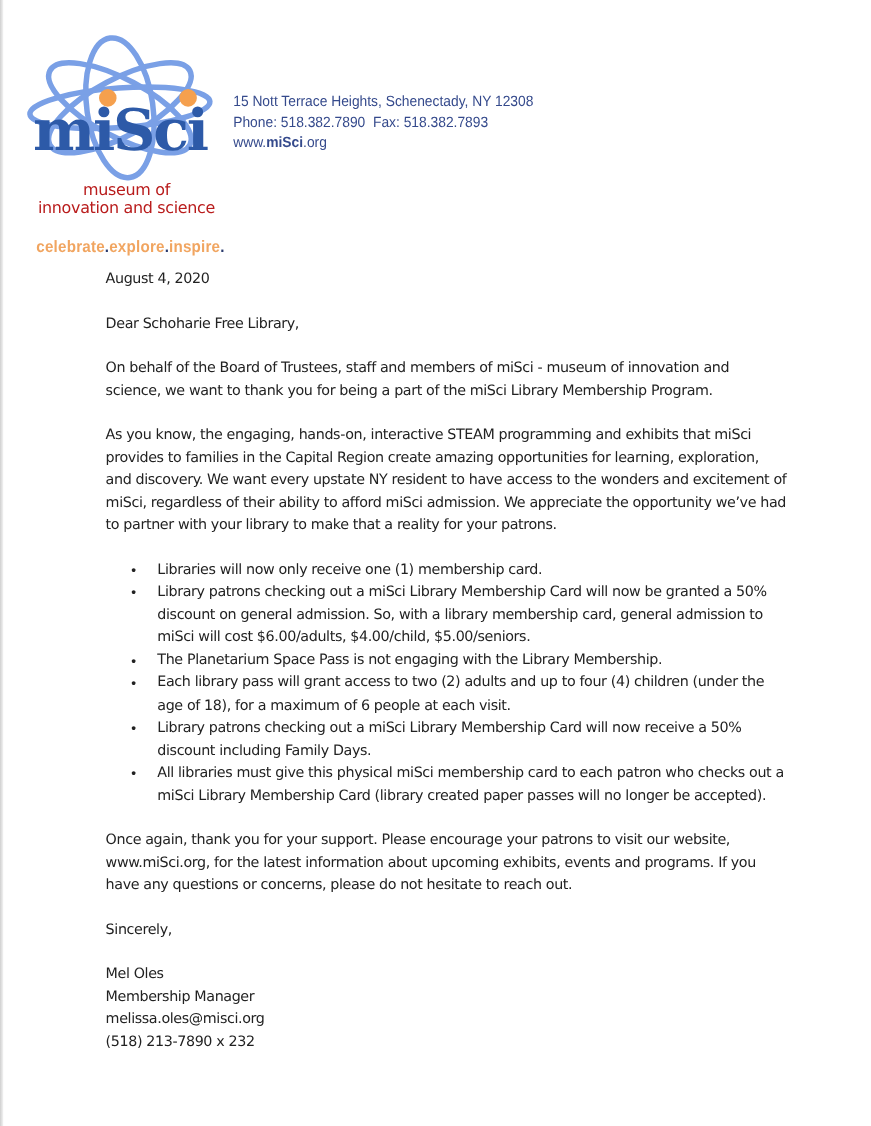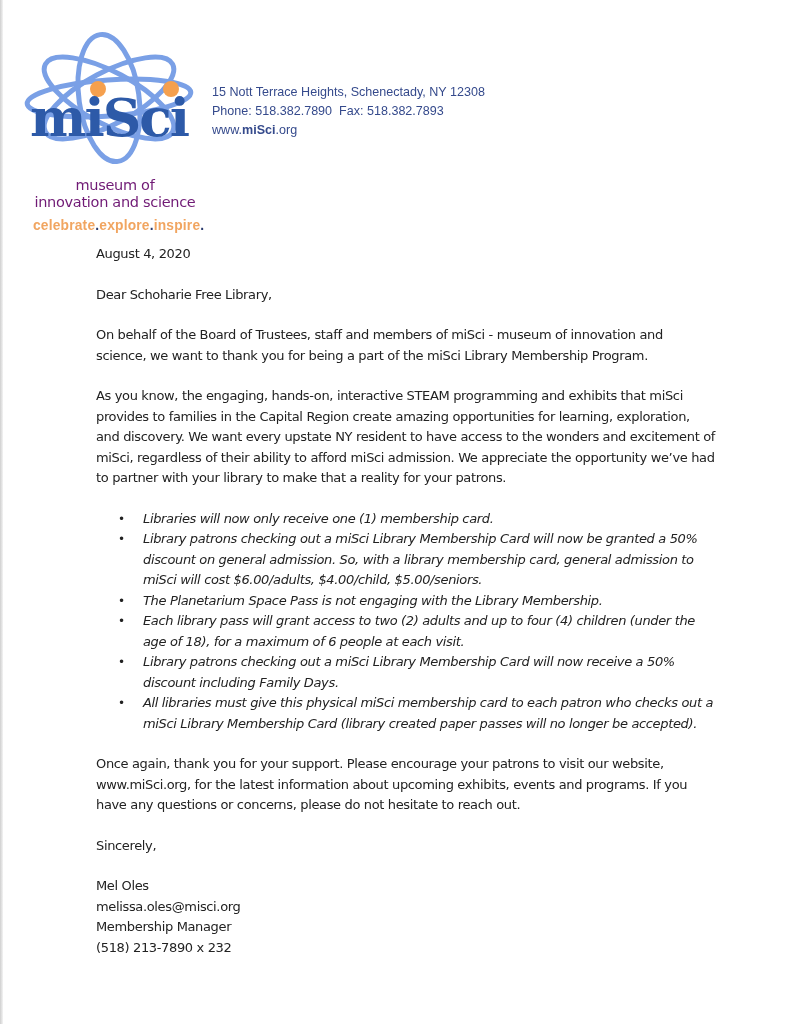--- a/index.html
+++ b/index.html
@@ -4,39 +4,39 @@
   <style>
     html, body { margin: 0; padding: 0; background: #ffffff; }
     body { width: 792px; height: 1024px; position: relative; overflow: hidden;
            font-family: "Liberation Sans", sans-serif; color: #1e1e1e; }
     .scan-edge { position: absolute; left: 0; top: 0; width: 3px; height: 1024px;
                  background: linear-gradient(to right, #cfcfcf, #f4f4f4); }
 
     
     .logo { position: absolute; left: 24px; top: 28px; width: 170px; height: 140px; }
     .logo svg { width: 170px; height: 140px; display: block; }
-    .logo-sub { position: absolute; left: 30px; top: 177px; width: 170px; text-align: center;
+    .logo-sub { position: absolute; left: 30px; top: 165px; width: 170px; text-align: center;
                 font-family: "DejaVu Sans", sans-serif; font-size: 14.5px; line-height: 17px;
-                color: #701a75; letter-spacing: -0.3px; }
+                color: #b91c1c; letter-spacing: -0.3px; }
     .tagline { position: absolute; left: 33px; top: 216px; font-family: "Liberation Sans Narrow", "Liberation Sans", sans-serif;
                font-size: 15px; font-weight: bold; color: #f1a560; letter-spacing: 0.2px; transform: scaleX(0.92); transform-origin: left; }
     .tagline .dot { color: #2a3b6e; }
     .address { position: absolute; left: 212px; top: 82px; font-size: 13.5px; line-height: 19px;
                color: #354a8c; transform: scaleX(0.93); transform-origin: left; }
     .address .web-strong { font-weight: bold; }
 
     
     .letter { position: absolute; left: 96px; top: 244px; width: 620px;
               font-family: "DejaVu Sans", sans-serif; font-size: 13px; line-height: 20.5px;
               color: #222222; letter-spacing: -0.35px; }
     .letter p { margin: 0; }
     .date { margin-bottom: 20px !important; }
     .greeting { margin-bottom: 20px !important; }
     .para { margin-bottom: 20px !important; }
-    ul.policies { list-style: none; margin: 0 0 20px 0; padding: 0 0 0 22px; font-style: italic; }
+    ul.policies { list-style: none; margin: 0 0 20px 0; padding: 0 0 0 22px; }
     ul.policies li { position: relative; padding-left: 25px; }
     ul.policies li::before { content: "\2022"; position: absolute; left: 0; top: 0; font-size: 12px; }
     .signature p { margin: 0; }
     .sincerely { margin-bottom: 20px !important; }
   </style>
 </head>
 <body>
 
 <div class="scan-edge"></div>
 
@@ -82,17 +82,17 @@
     <li>Each library pass will grant access to two (2) adults and up to four (4) children (under the age of 18), for a maximum of 6 people at each visit.</li>
     <li>Library patrons checking out a miSci Library Membership Card will now receive a 50% discount including Family Days.</li>
     <li>All libraries must give this physical miSci membership card to each patron who checks out a miSci Library Membership Card (library created paper passes will no longer be accepted).</li>
   </ul>
 
   <p class="para">Once again, thank you for your support. Please encourage your patrons to visit our website, www.miSci.org, for the latest information about upcoming exhibits, events and programs. If you have any questions or concerns, please do not hesitate to reach out.</p>
 
   <div class="signature">
     <p class="sincerely">Sincerely,</p>
     <p>Mel Oles</p>
+    <p>Membership Manager</p>
     <p>melissa.oles@misci.org</p>
-    <p>Membership Manager</p>
     <p>(518) 213-7890 x 232</p>
   </div>
 </div>
 
 </body></html>

